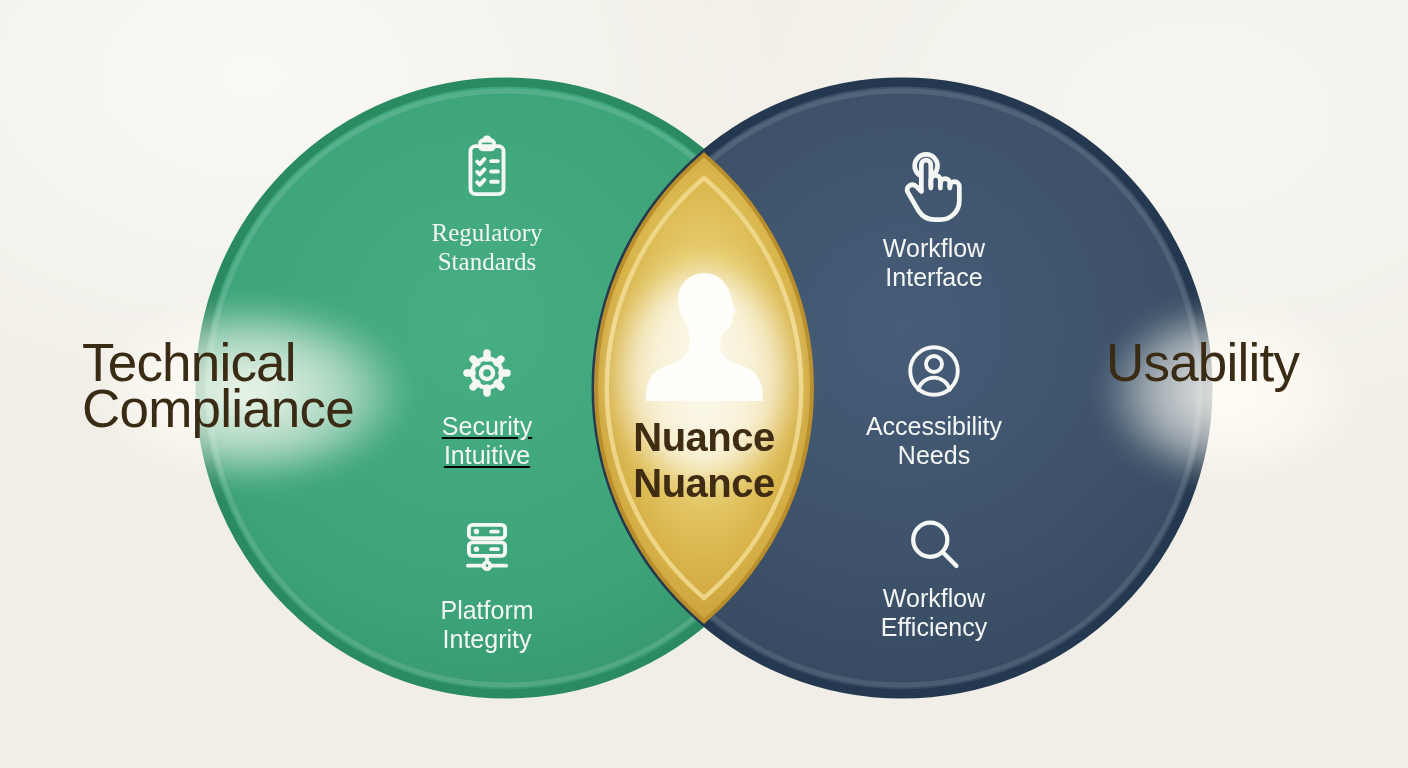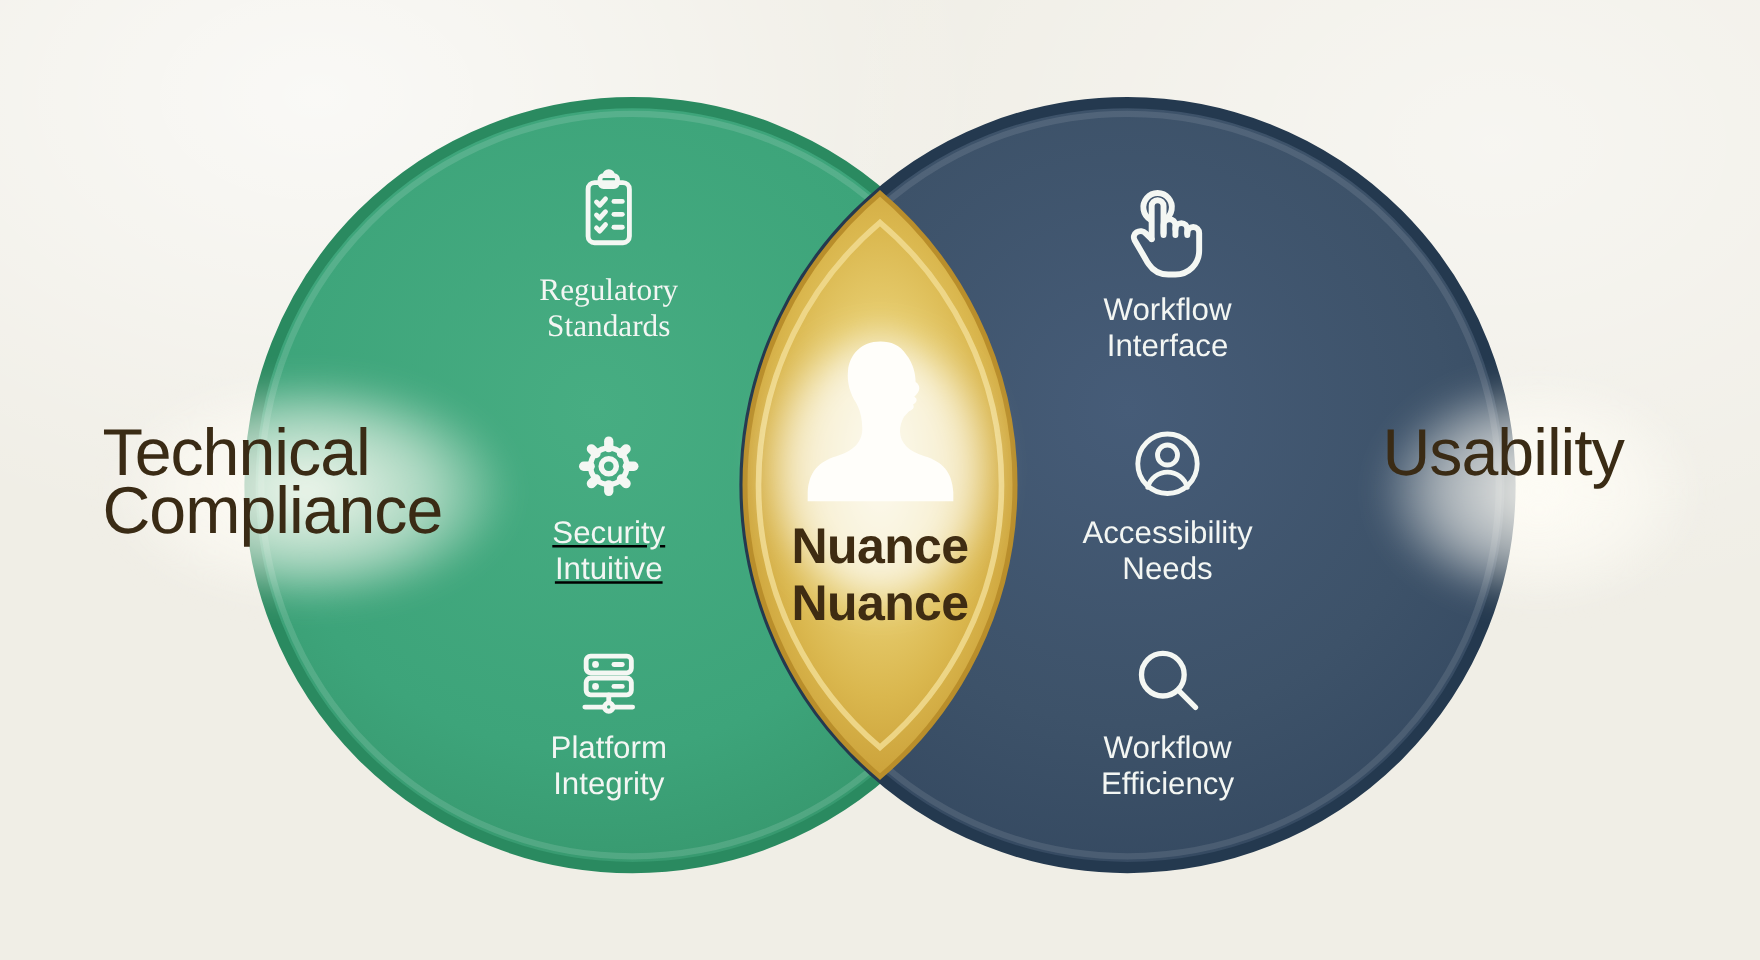--- a/index.html
+++ b/index.html
@@ -18,21 +18,21 @@
   .glow-right{left:1056px;top:268px;width:350px;height:250px;}
   .side-title{position:absolute;font-weight:400;font-size:53px;line-height:46px;
     color:#3a2b15;letter-spacing:-0.8px;}
   .title-left{left:82px;top:340px;}
   .title-right{left:1106px;top:340px;}
   .col-item{position:absolute;width:260px;text-align:center;}
   .icon-wrap{display:flex;align-items:flex-end;justify-content:center;}
   .item-label{font-size:25px;line-height:29px;color:#f3f6f3;font-weight:400;}
   .li1{left:357px;top:134px;font-family:Liberation Serif, serif;} .li2{left:357px;top:340px;text-decoration:underline;} .li3{left:357px;top:514px;}
   .ri1{left:804px;top:150px;} .ri2{left:804px;top:340px;} .ri3{left:804px;top:512px;}
-  .li1 .item-label{margin-top:6px;} .li2 .item-label{margin-top:6px;} .li3 .item-label{margin-top:8px;}
+  .li1 .item-label{margin-top:6px;} .li2 .item-label{margin-top:6px;} .li3 .item-label{margin-top:20px;}
   .ri1 .item-label{margin-top:8px;} .ri2 .item-label{margin-top:10px;} .ri3 .item-label{margin-top:8px;}
   .center-label{position:absolute;left:574px;top:414px;width:260px;text-align:center;
     font-weight:700;font-size:40px;line-height:46px;color:#3f2c12;letter-spacing:-0.5px;}
   .ic{stroke:#f4f7f3;fill:none;stroke-linecap:round;stroke-linejoin:round;}
 </style>
 </head>
 <body>
 
 <div class="stage">
 

